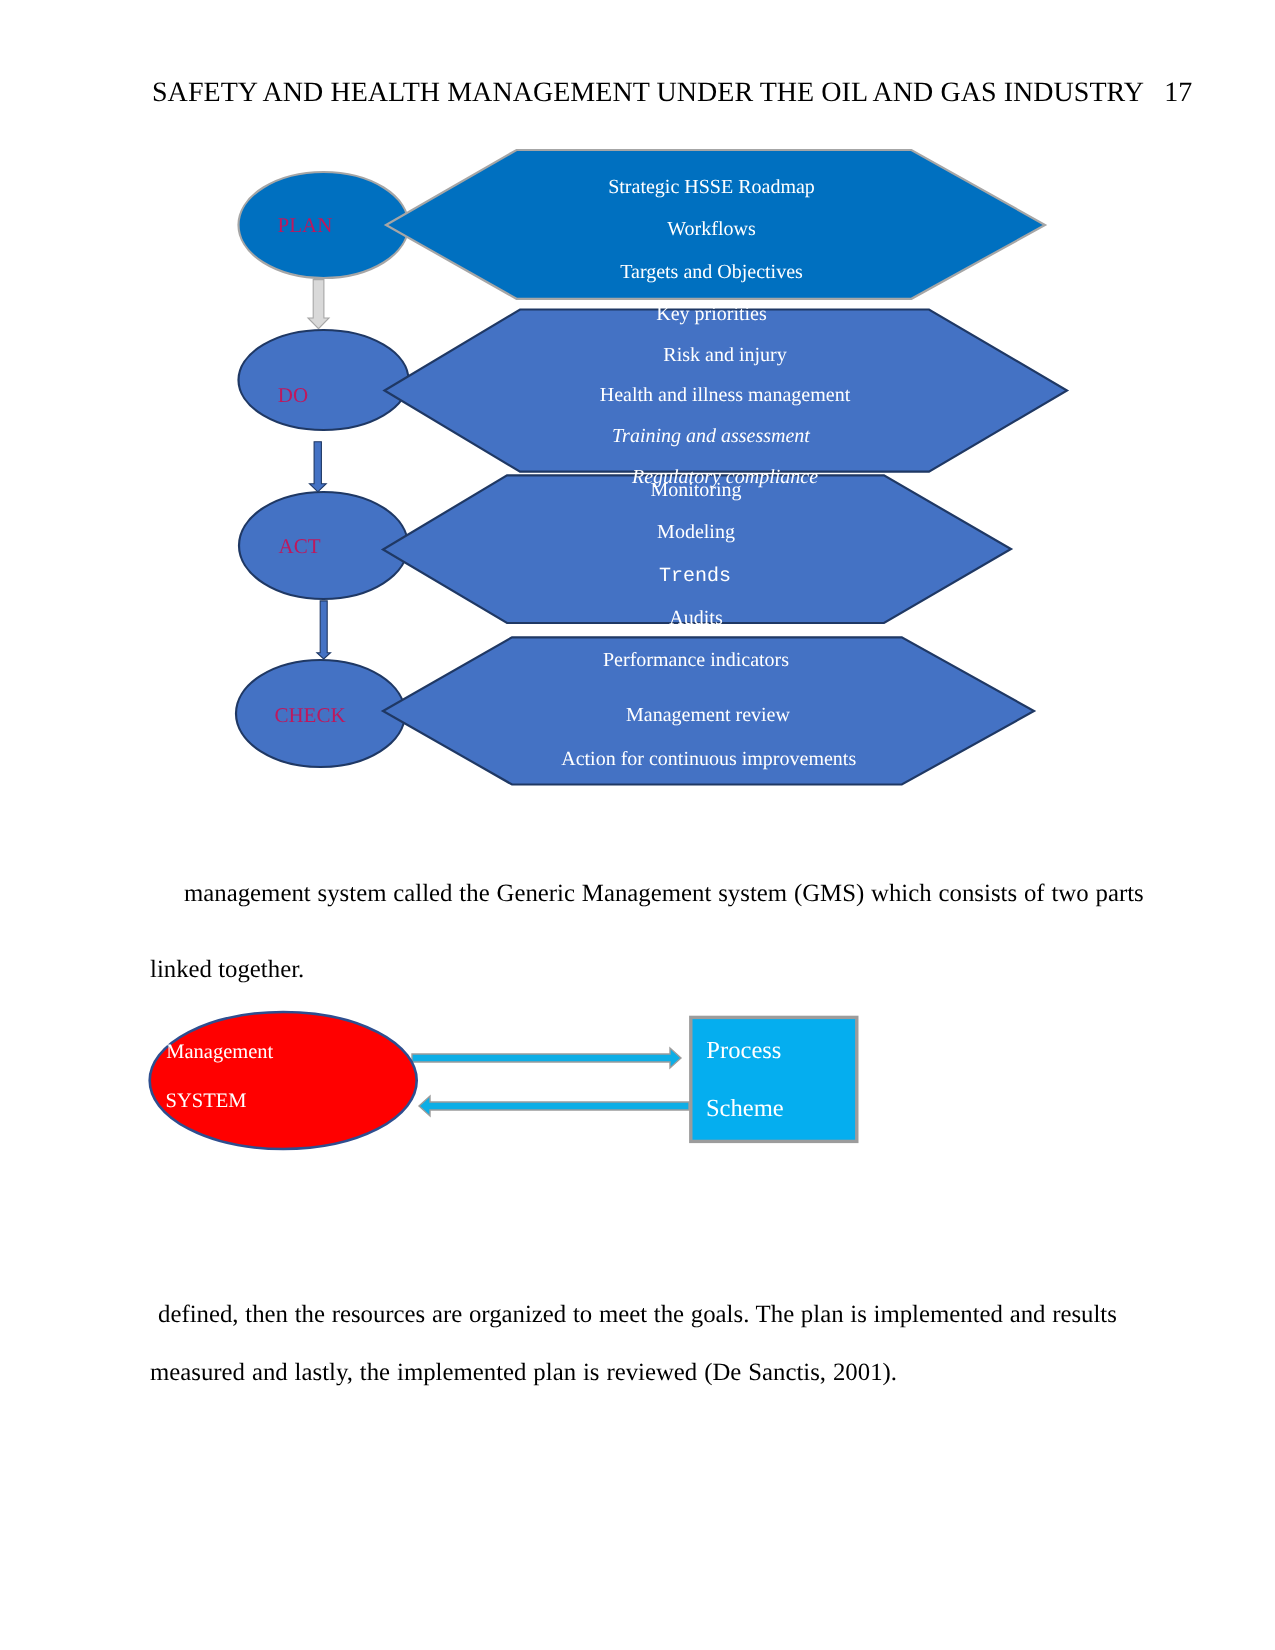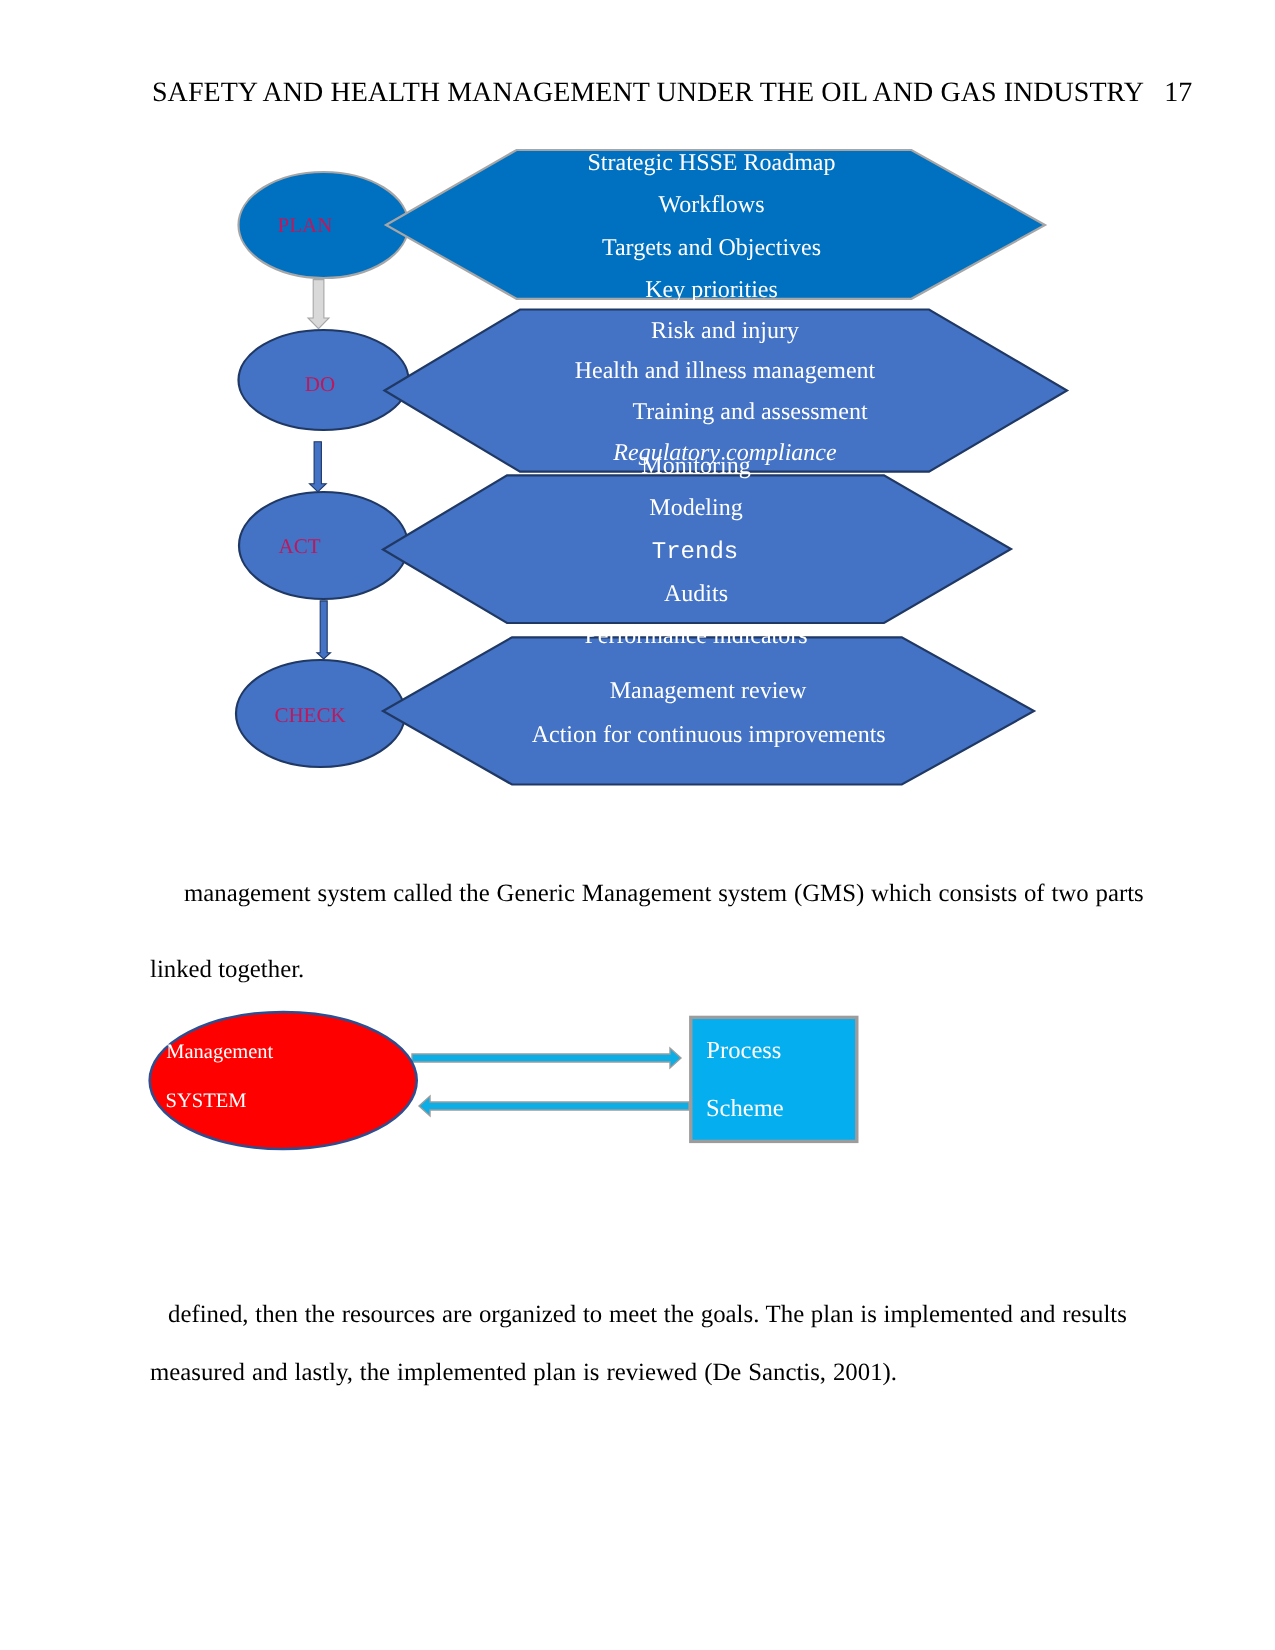--- a/index.html
+++ b/index.html
@@ -3,21 +3,21 @@
 <meta charset="utf-8">
 <style>
   html,body{margin:0;padding:0;}
   body{width:1275px;height:1650px;background:#ffffff;font-family:"Liberation Serif",serif;
        -webkit-font-smoothing:antialiased;text-rendering:geometricPrecision;overflow:hidden;position:relative;}
   .page{position:absolute;left:0;top:0;width:1275px;height:1650px;}
   .hdr{position:absolute;left:152px;top:77px;font-size:28px;color:#000;white-space:pre;letter-spacing:0.05px;}
   .para{position:absolute;font-size:24.8px;color:#000;white-space:pre;}
   .dg1{position:absolute;left:0;top:0;}
   .elab{position:absolute;transform:translate(-50%,-50%);font-size:21px;color:#be185d;white-space:nowrap;}
-  .clab{position:absolute;transform:translate(-50%,-50%);font-size:24px;color:#FFFFFF;white-space:nowrap;}
+  .clab{position:absolute;transform:translate(-50%,-50%);font-size:20px;color:#FFFFFF;white-space:nowrap;margin-top:24px;}
   .dg2{position:absolute;left:0;top:1000px;}
   .glab{position:absolute;transform:translateY(-50%);font-size:20.5px;color:#FFFFFF;white-space:nowrap;}
   .blab{position:absolute;transform:translateY(-50%);font-size:24.6px;color:#FFFFFF;white-space:nowrap;}
 </style>
 </head>
 <body>
 
 <div class="page">
   <div class="hdr"><span>SAFETY AND HEALTH MANAGEMENT UNDER THE OIL AND GAS INDUSTRY</span>   <span>17</span></div>
 
@@ -36,32 +36,32 @@
 
     <polygon points="520,309.5 929,309.5 1067,390.5 929,471.7 520,471.7 384.5,390.5" stroke-width="2.2" fill="#4472C4" stroke="#1F3864"></polygon>
 
     <polygon points="507,475.4 884,475.4 1011,549 884,623 507,623 383,549.5" stroke-width="2.2" fill="#4472C4" stroke="#1F3864"></polygon>
 
     <polygon points="512,637.3 901.8,637.3 1034,711 901.8,784.5 512,784.5 383,711" stroke-width="2.2" fill="#4472C4" stroke="#1F3864"></polygon>
 
   </svg>
 
   <div class="elab" style="left:305px;top:225px;">PLAN</div>
-  <div class="elab" style="left:293px;top:384px;margin-left:27px;">DO</div>
+  <div class="elab" style="left:293px;top:395px;">DO</div>
   <div class="elab" style="left:299.5px;top:546.3px;">ACT</div>
   <div class="elab" style="left:310px;top:715px;">CHECK</div>
 
   <div class="clab" style="left:711.5px;top:163px;">Strategic HSSE Roadmap</div>
   <div class="clab" style="left:711.5px;top:205.3px;">Workflows</div>
   <div class="clab" style="left:711.5px;top:247.6px;">Targets and Objectives</div>
   <div class="clab" style="left:711.5px;top:290px;">Key priorities</div>
 
   <div class="clab" style="left:725px;top:330.8px;">Risk and injury</div>
   <div class="clab" style="left:725px;top:371.2px;">Health and illness management</div>
-  <div class="clab" style="left:750px;top:412.3px;">Training and assessment</div>
+  <div class="clab" style="left:711px;top:412.3px;font-style:italic;">Training and assessment</div>
   <div class="clab" style="left:725px;top:452.9px;font-style:italic;">Regulatory compliance</div>
 
   <div class="clab" style="left:696px;top:465.5px;">Monitoring</div>
   <div class="clab" style="left:696px;top:508.2px;">Modeling</div>
   <div class="clab" style="left:695px;top:551.7px;font-family:Liberation Mono, monospace;">Trends</div>
   <div class="clab" style="left:696px;top:593.7px;">Audits</div>
 
   <div class="clab" style="left:696px;top:636.1px;">Performance indicators</div>
   <div class="clab" style="left:708px;top:691.3px;">Management review</div>
   <div class="clab" style="left:708.7px;top:734.6px;">Action for continuous improvements</div>
@@ -78,16 +78,16 @@
     <ellipse cx="283.2" cy="1080.5" rx="133.5" ry="68.5" stroke-width="2.6" fill="#FF0000" stroke="#2E4E8F"></ellipse>
 
     <rect x="690.8" y="1017.4" width="166" height="124" stroke-width="3.4" fill="#05AEEF" stroke="#9C9C9C"></rect>
   </svg>
 
   <div class="glab" style="left:166.3px;top:1051.5px;">Management</div>
   <div class="glab" style="left:165.6px;top:1101px;">SYSTEM</div>
   <div class="blab" style="left:706.3px;top:1051px;">Process</div>
   <div class="blab" style="left:705.9px;top:1108.8px;">Scheme</div>
 
-  <div class="para" style="left:168px;top:1301px;word-spacing:0.5px;text-align:right;">defined, then the resources are organized to meet the goals. The plan is implemented and results</div>
+  <div class="para" style="left:158px;top:1301px;word-spacing:0.5px;text-align:right;">defined, then the resources are organized to meet the goals. The plan is implemented and results</div>
   <div class="para" style="left:150px;top:1358.5px;word-spacing:0.7px;">measured and lastly, the implemented plan is reviewed (De Sanctis, 2001).</div>
 
 </div>
 
 </body></html>

